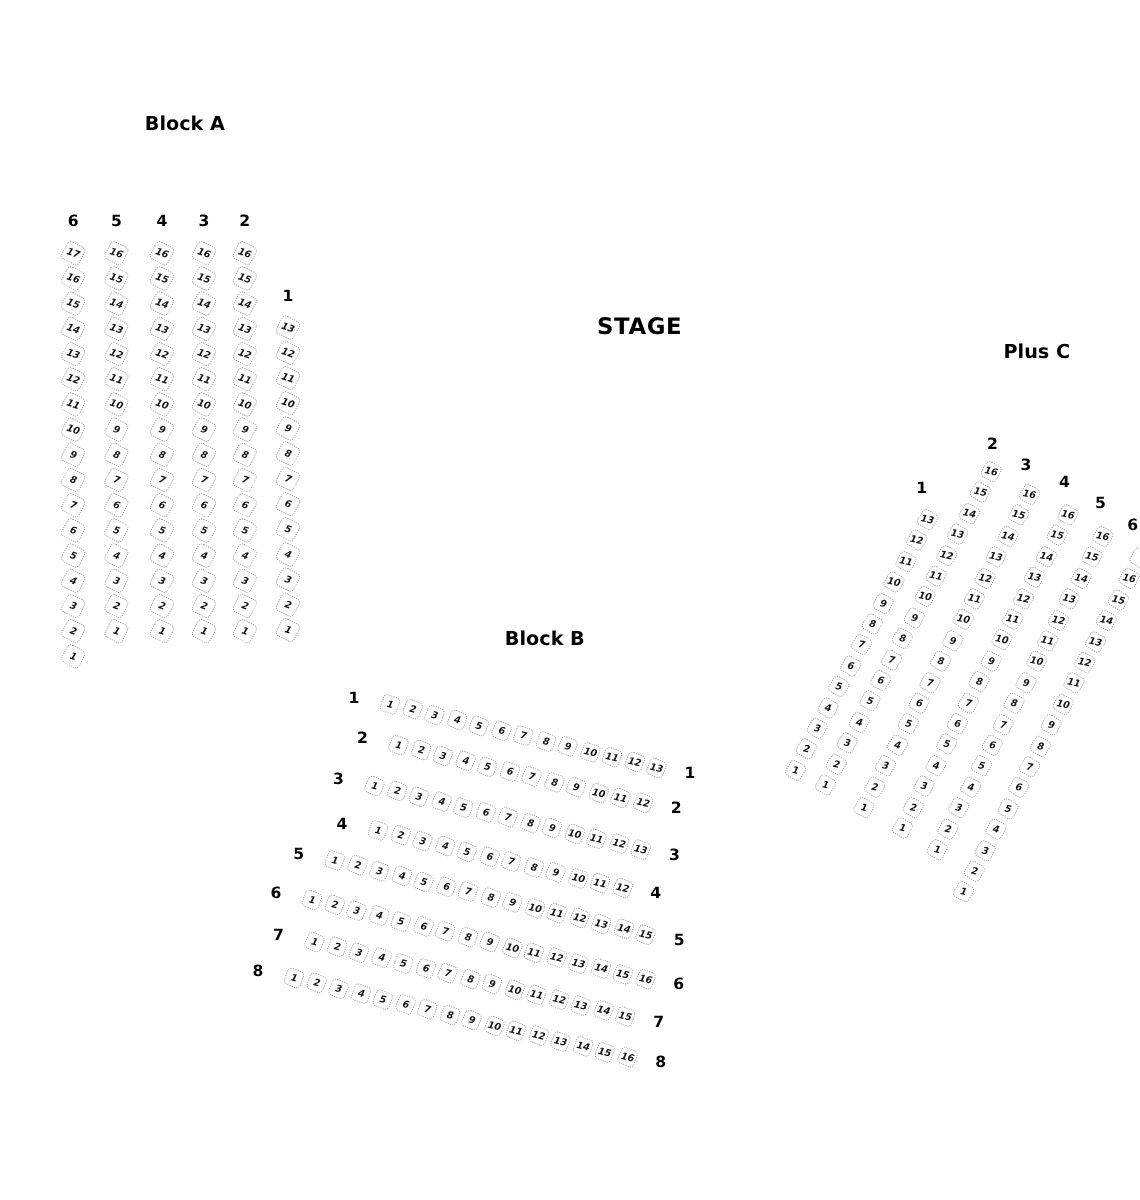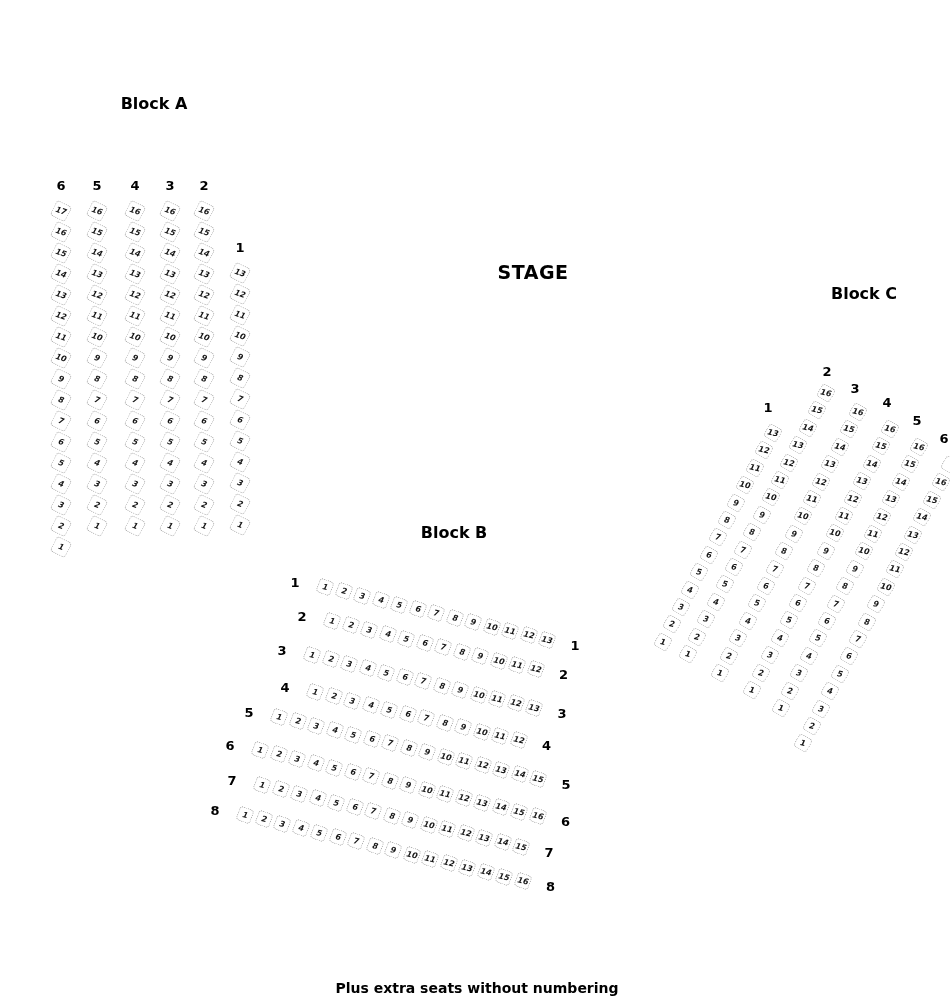--- a/index.html
+++ b/index.html
@@ -34,23 +34,22 @@
     position:absolute;transform:translate(-50%,-50%);
     font-weight:bold;font-size:14px;color:#000;white-space:nowrap;
   }
 </style>
 </head>
 <body>
 
 <div id="chart">
   <div class="title" style="left:154px;top:103px;">Block A</div>
   <div class="stage-label" style="left:533px;top:272px;">STAGE</div>
-  <div class="title" style="left:864px;top:293px;">Block C</div>
+  <div class="title" style="left:864px;top:293px;">Plus C</div>
   <div class="title" style="left:454px;top:532px;">Block B</div>
-  <div class="footer-note" style="left:477px;top:988px;">Plus extra seats without numbering</div>
 <div class="lbl" style="left: 61px; top: 185px;">6</div>
     <div class="seat" style="left: 61px; top: 211px; width: 17px; height: 17px; transform: translate(-50%, -50%) rotate(27deg);">
       <span class="n" style="transform: rotate(-8deg);">17</span>
     </div>
     <div class="seat" style="left: 61px; top: 232px; width: 17px; height: 17px; transform: translate(-50%, -50%) rotate(27deg);">
       <span class="n" style="transform: rotate(-8deg);">16</span>
     </div>
     <div class="seat" style="left: 61px; top: 253px; width: 17px; height: 17px; transform: translate(-50%, -50%) rotate(27deg);">
       <span class="n" style="transform: rotate(-8deg);">15</span>
     </div>

